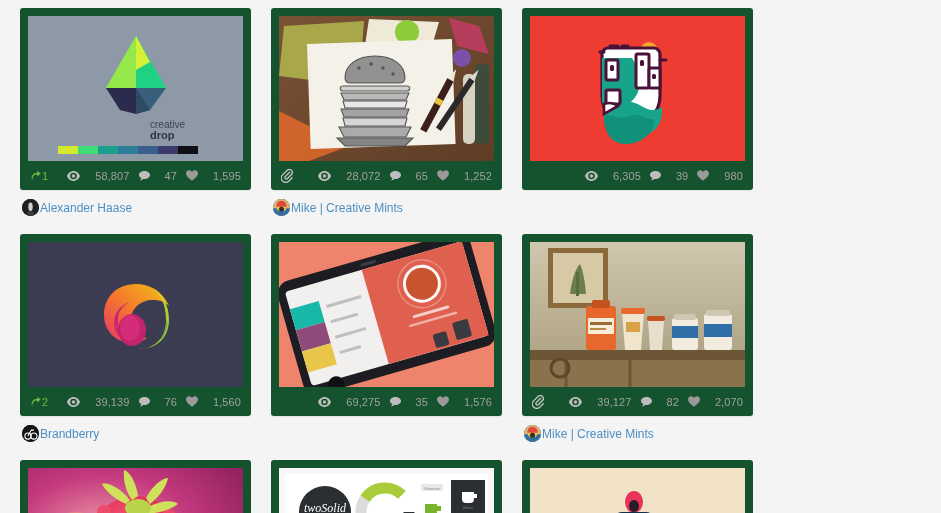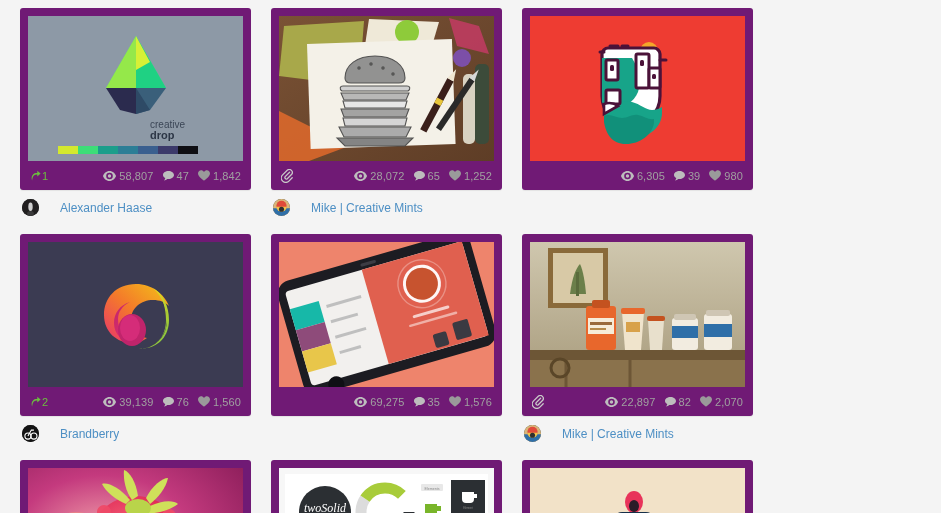--- a/index.html
+++ b/index.html
@@ -16,21 +16,21 @@
     width: 941px;
     padding: 8px 0 0 0;
     display: flex;
     flex-wrap: wrap;
   }
   .cell {
     width: 231px;
     margin: 0 0 18px 20px;
   }
   .card {
-    background: #701a75;
+    background: #14532d;
     border-radius: 3px;
     padding: 8px 8px 0 8px;
     box-shadow: 0 1px 1px rgba(0,0,0,0.07);
   }
   .thumb {
     width: 100%;
     height: 145px;
     overflow: hidden;
     position: relative;
     background: #ddd;
@@ -55,33 +55,33 @@
     display: flex;
     align-items: center;
     gap: 9px;
   }
   .stat {
     display: flex;
     align-items: center;
     gap: 3px;
     color: #a9a9a9;
   }
-  .stat .num { font-size: 11px; color: #a0a0a0; letter-spacing: 0.1px; }
+  .stat .num { font-size: 11px; color: #a0a0a0; letter-spacing: 0.1px; margin-left: 12px; }
   .rebound {
     display: flex;
     align-items: center;
     gap: 1px;
     color: #6cbf3f;
     font-size: 11px;
   }
   .attach { display:flex; align-items:center; }
   .byline {
     display: flex;
     align-items: center;
-    gap: 21px;
+    gap: 1px;
     padding: 9px 2px 0 2px;
   }
   .avatar {
     width: 17px; height: 17px;
     border-radius: 50%;
     overflow: hidden;
     flex: 0 0 auto;
     position: relative;
     background: #333;
   }
@@ -145,21 +145,21 @@
           <span class="stat">
               <svg width="11" height="10" viewBox="0 0 11 10">
     <path d="M5.5 0C2.5 0 0 1.7 0 3.9c0 1.3.9 2.5 2.3 3.2-.1.8-.6 1.6-1.3 2.3 1.3-.2 2.5-.8 3.3-1.5.4.1.8.1 1.2.1 3 0 5.5-1.8 5.5-4S8.5 0 5.5 0z" fill="#bdbdbd"></path>
   </svg>
               <span class="num">47</span>
             </span>
           <span class="stat">
               <svg width="12" height="11" viewBox="0 0 12 11">
     <path d="M6 10.6S0 6.9 0 3.5C0 1.6 1.4.3 3.1.3c1.1 0 2.2.6 2.9 1.6C6.7.9 7.8.3 8.9.3 10.6.3 12 1.6 12 3.5c0 3.4-6 7.1-6 7.1z" fill="#9a9a9a"></path>
   </svg>
-              <span class="num">1,842</span>
+              <span class="num">1,595</span>
             </span>
         </span>
       </div>
     </div>
 
     <div class="byline">
       <span class="avatar">
           <svg viewBox="0 0 20 20">
             <rect width="20" height="20" fill="#211f20"></rect>
             <ellipse cx="10" cy="9" rx="2.6" ry="5" fill="#cfcfcf"></ellipse>
@@ -505,21 +505,21 @@
     <path d="M8.6 3.2 4.2 7.6a1.5 1.5 0 0 0 2.1 2.1l4.4-4.4a3 3 0 0 0-4.2-4.2L1.6 5.9a4.4 4.4 0 0 0 6.3 6.2l3.3-3.3" fill="none" stroke="#c9c9c9" stroke-width="1.3" stroke-linecap="round"></path>
   </svg>
             </span>
           </span>
         <span class="right">
           <span class="stat">
               <svg width="13" height="10" viewBox="0 0 13 10">
     <path d="M6.5 0C3.2 0 .8 2.6 0 5c.8 2.4 3.2 5 6.5 5S12.2 7.4 13 5C12.2 2.6 9.8 0 6.5 0zm0 8.3A3.3 3.3 0 1 1 6.5 1.7a3.3 3.3 0 0 1 0 6.6z" fill="#bdbdbd"></path>
     <circle cx="6.5" cy="5" r="1.7" fill="#bdbdbd"></circle>
   </svg>
-              <span class="num">22,897</span>
+              <span class="num">39,127</span>
             </span>
           <span class="stat">
               <svg width="11" height="10" viewBox="0 0 11 10">
     <path d="M5.5 0C2.5 0 0 1.7 0 3.9c0 1.3.9 2.5 2.3 3.2-.1.8-.6 1.6-1.3 2.3 1.3-.2 2.5-.8 3.3-1.5.4.1.8.1 1.2.1 3 0 5.5-1.8 5.5-4S8.5 0 5.5 0z" fill="#bdbdbd"></path>
   </svg>
               <span class="num">82</span>
             </span>
           <span class="stat">
               <svg width="12" height="11" viewBox="0 0 12 11">
     <path d="M6 10.6S0 6.9 0 3.5C0 1.6 1.4.3 3.1.3c1.1 0 2.2.6 2.9 1.6C6.7.9 7.8.3 8.9.3 10.6.3 12 1.6 12 3.5c0 3.4-6 7.1-6 7.1z" fill="#9a9a9a"></path>

